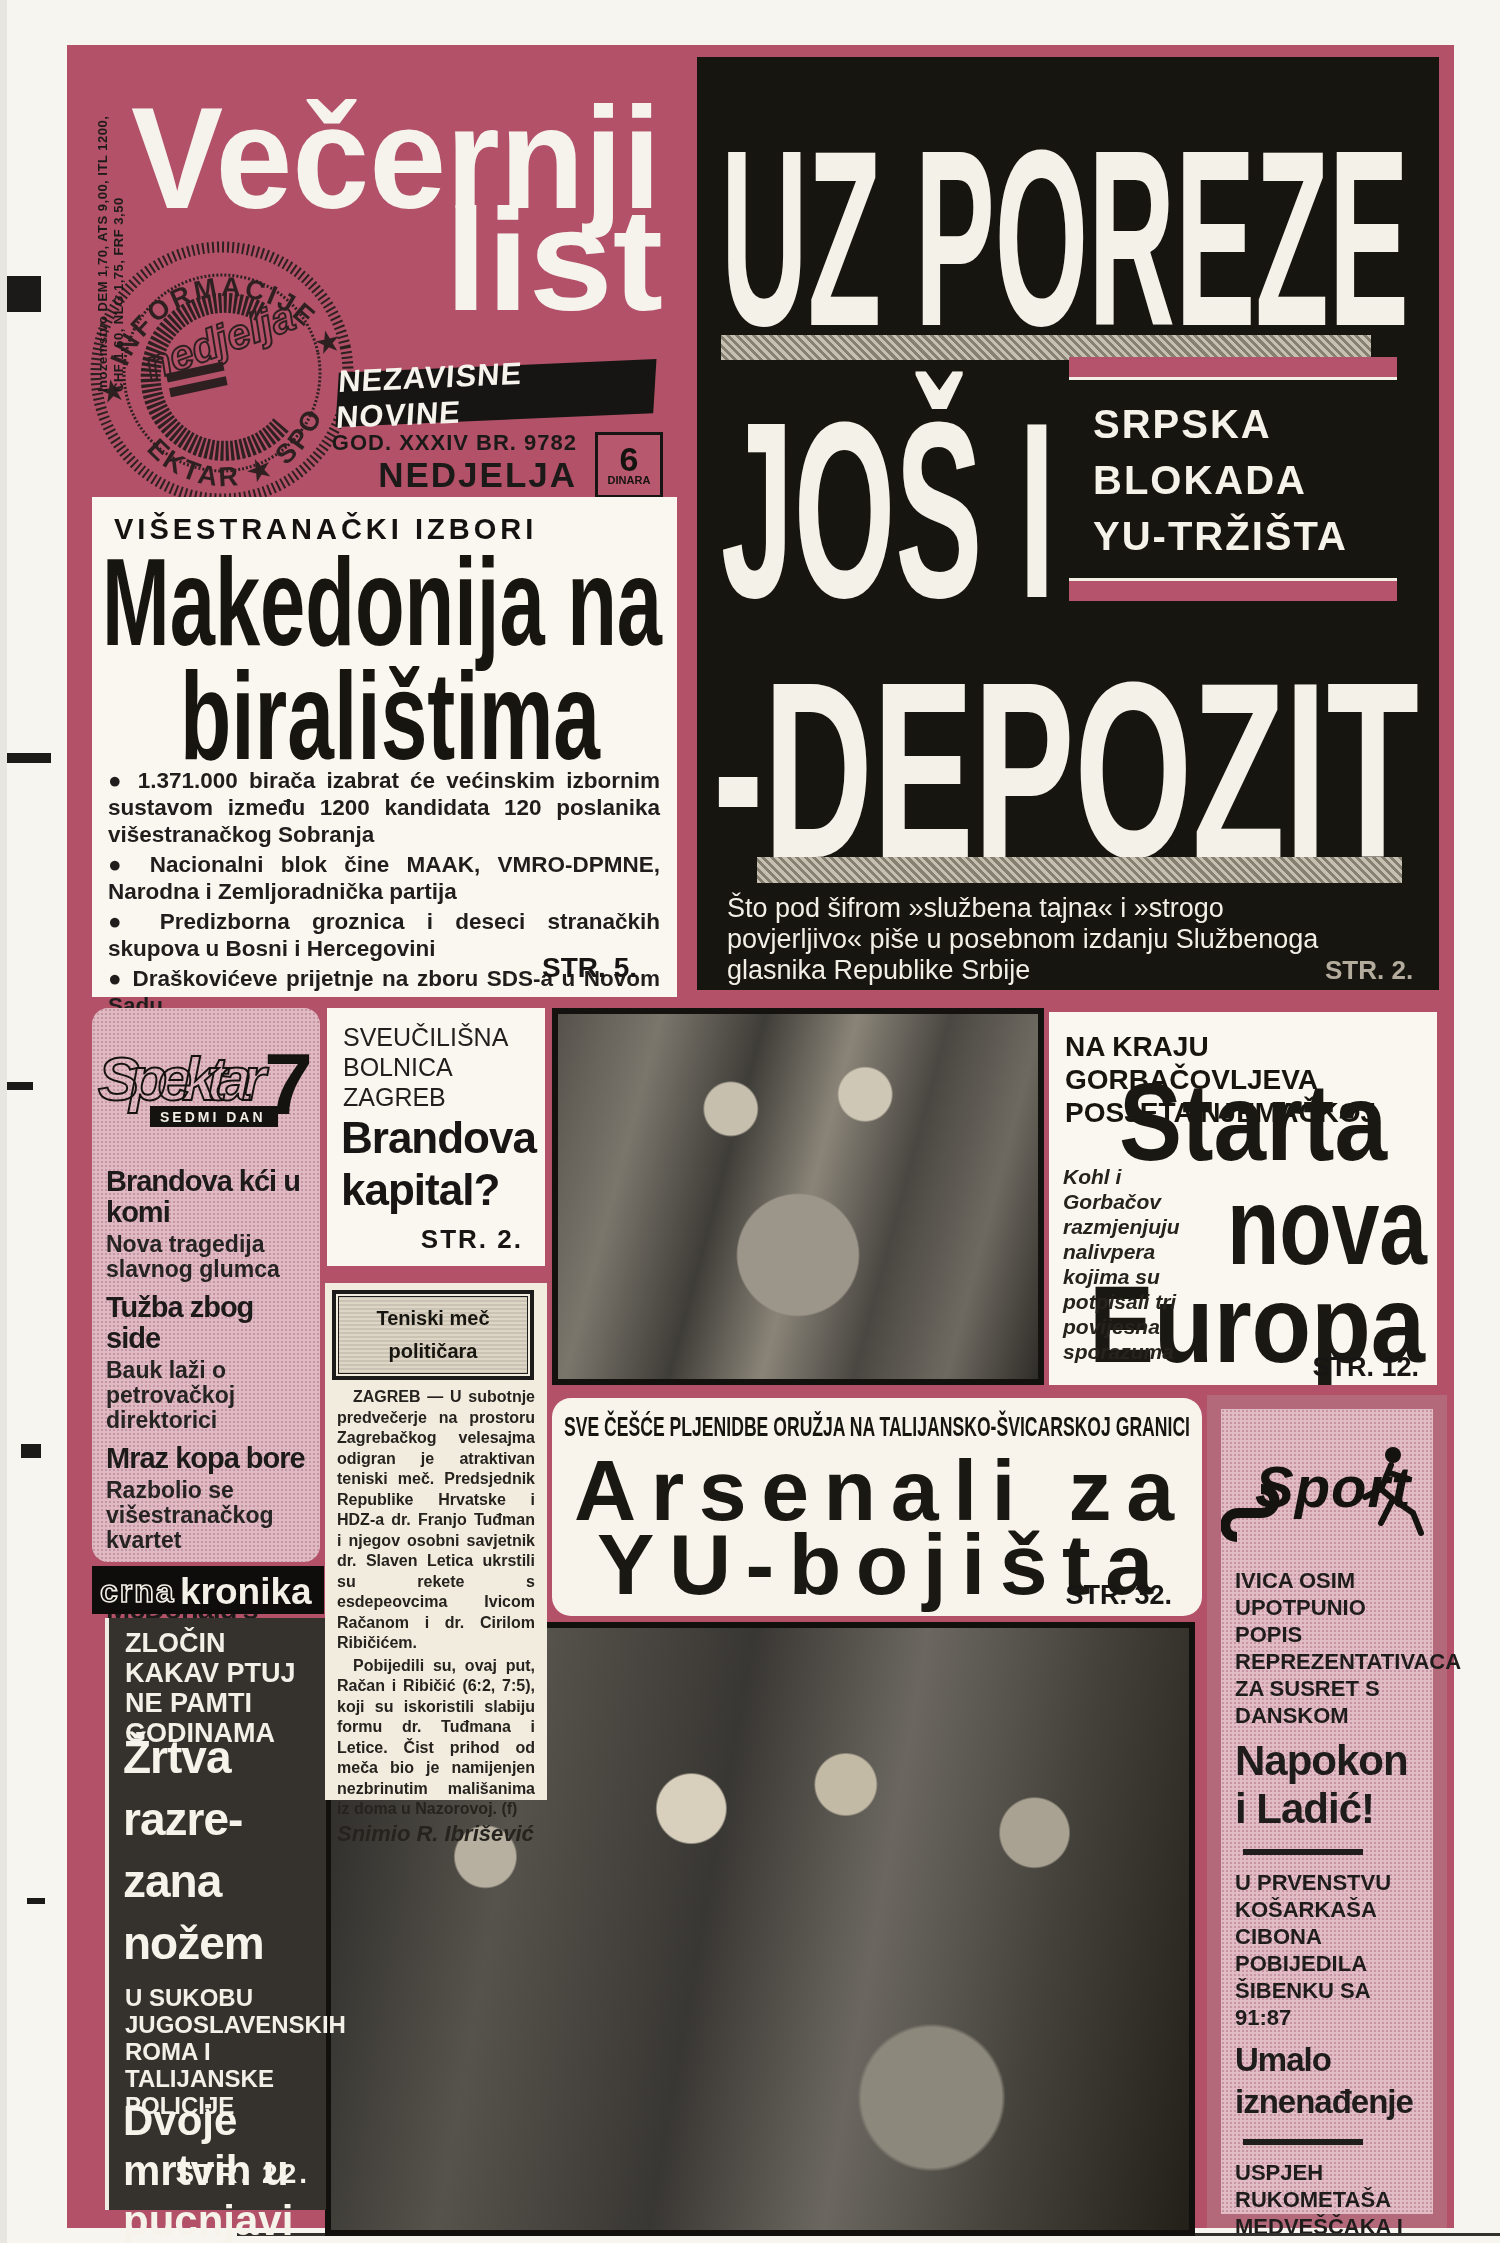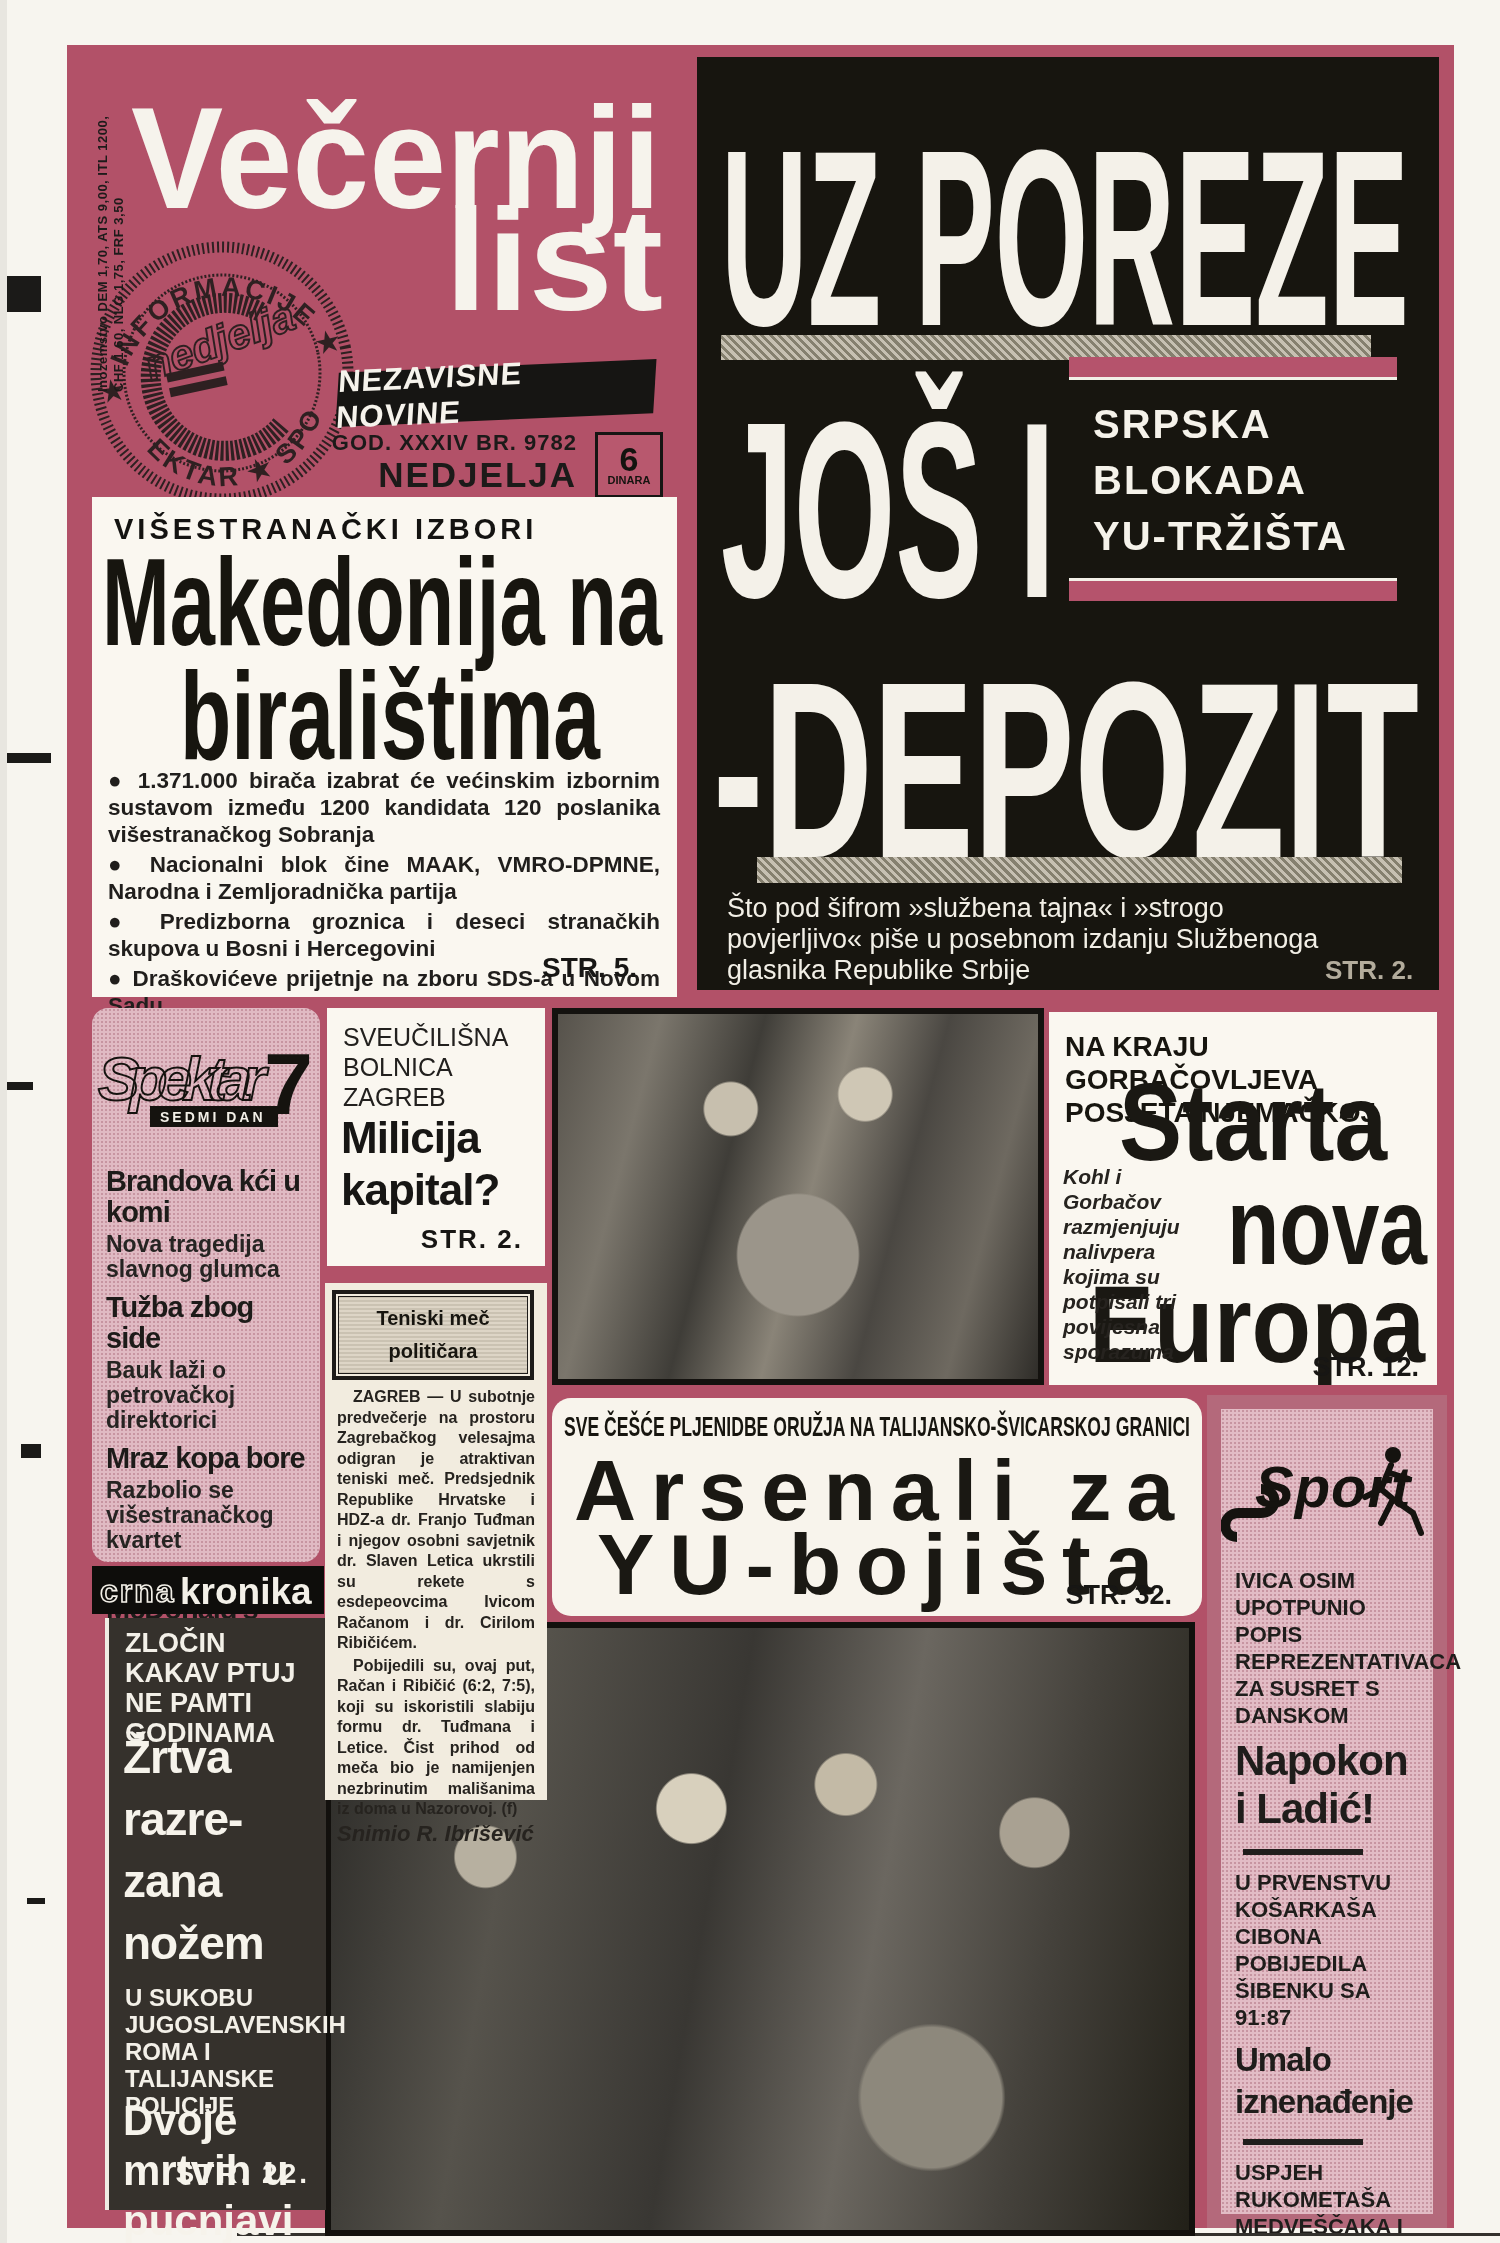--- a/index.html
+++ b/index.html
@@ -227,21 +227,21 @@
       <div class="spk-h">Mraz kopa bore</div>
       <div class="spk-s">Razbolio se višestranačkog kvartet</div>
       <div class="spk-h">Milicija ne voli McDonald's</div>
       <div class="spk-s">Moskovski »Štit i mač« optužuje proizvođača čuvenih hamburgera</div>
     </div>
   </div>
 
   <div class="abs hosp-box">
     <div class="abs hosp-kicker">SVEUČILIŠNA BOLNICA ZAGREB</div>
     <div class="abs hosp-h">
-      <span>Milicija</span><br>
+      <span>Brandova</span><br>
       <span>kapital?</span>
     </div>
     <div class="abs hosp-ref">STR. 2.</div>
   </div>
 
   <div class="abs photo2"></div>
 
   <div class="abs tennis-col">
     <div class="tennis-title">
       <div>Teniski meč</div>

